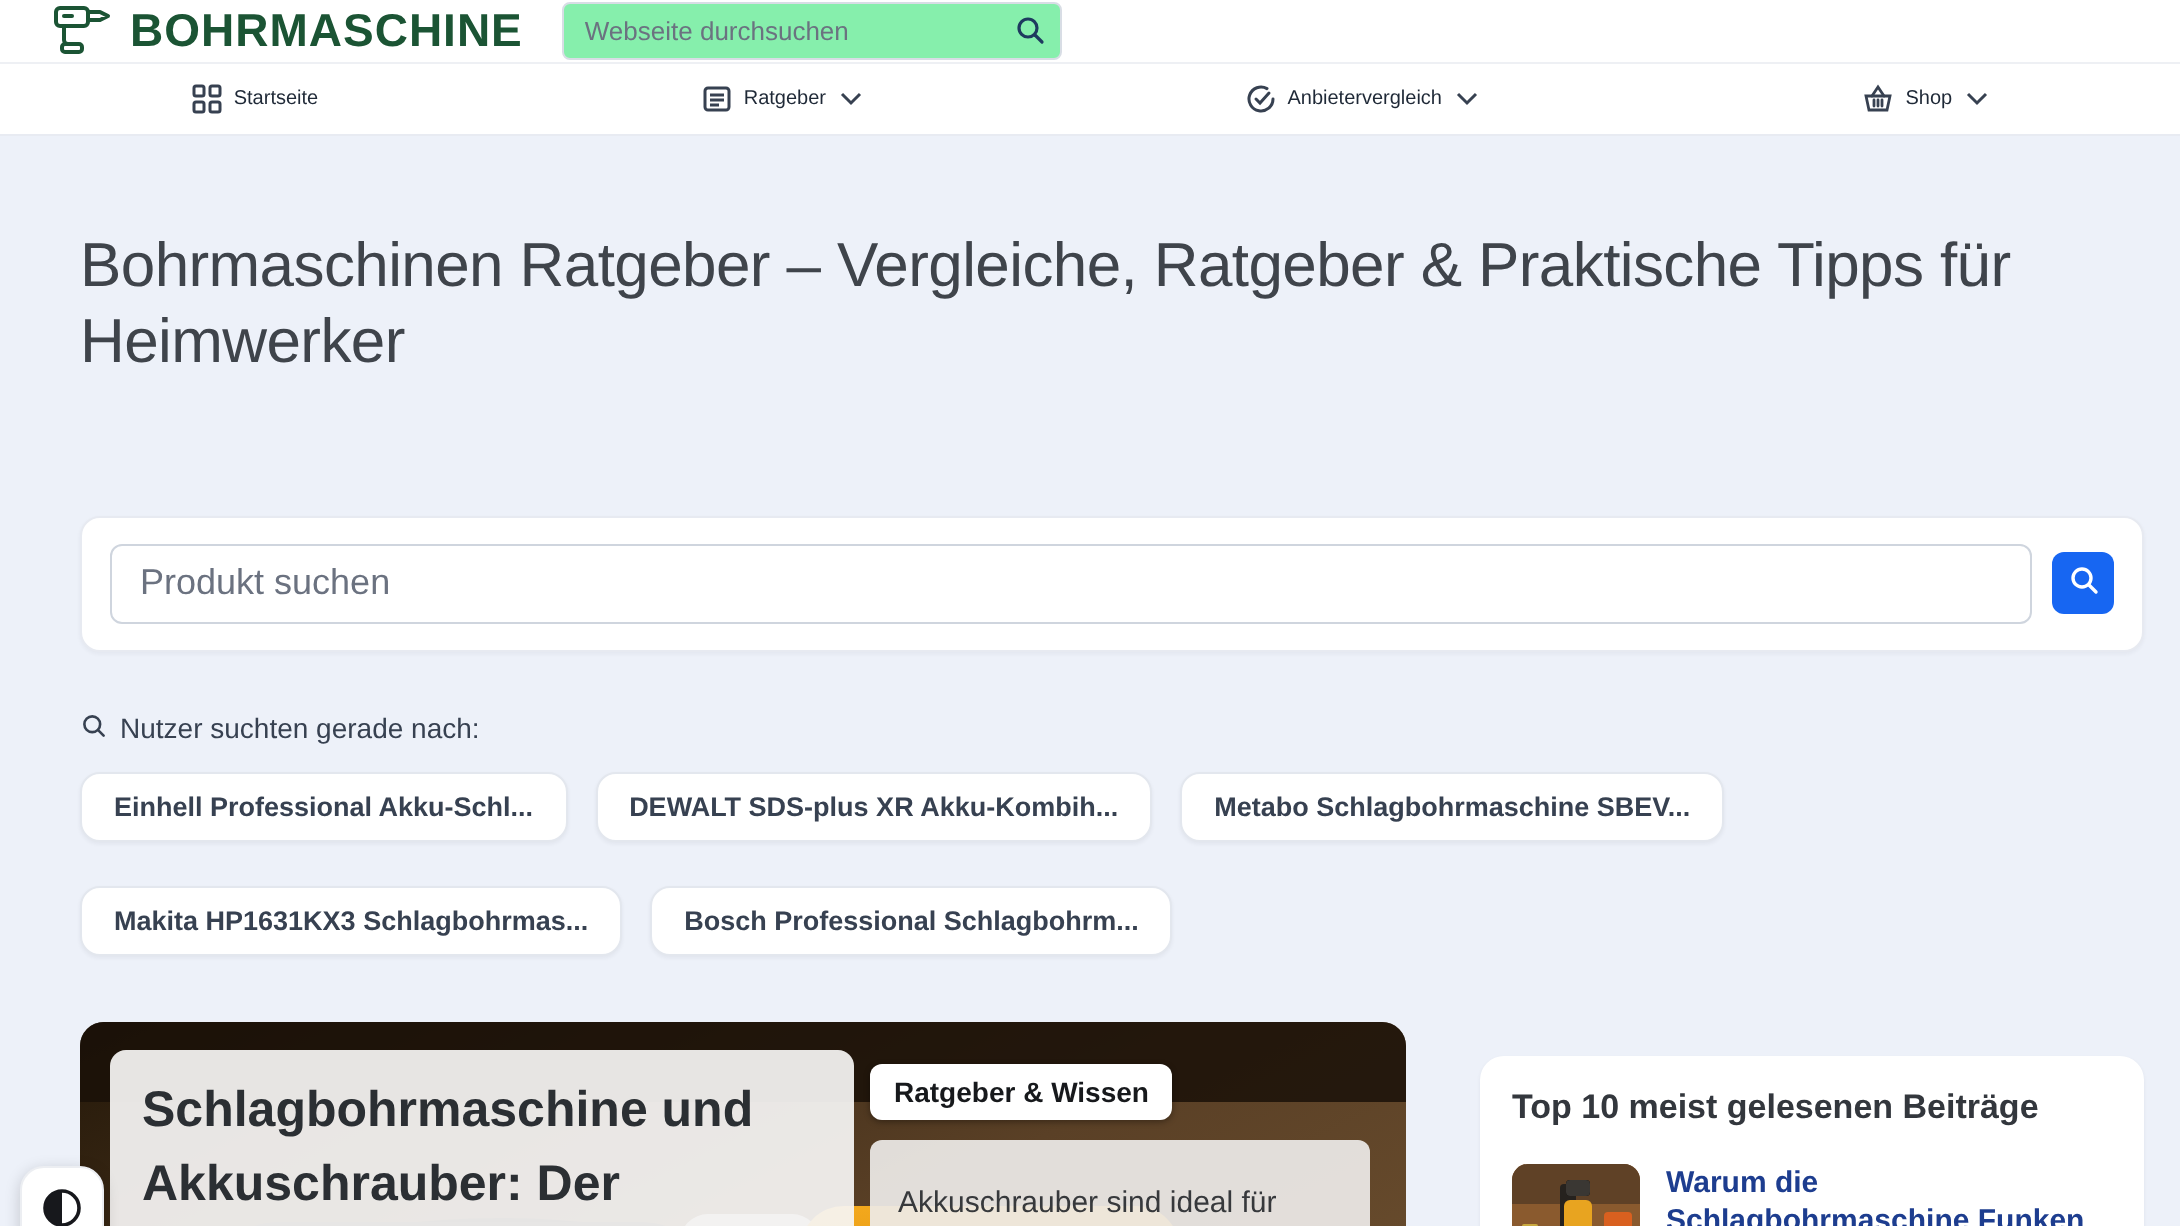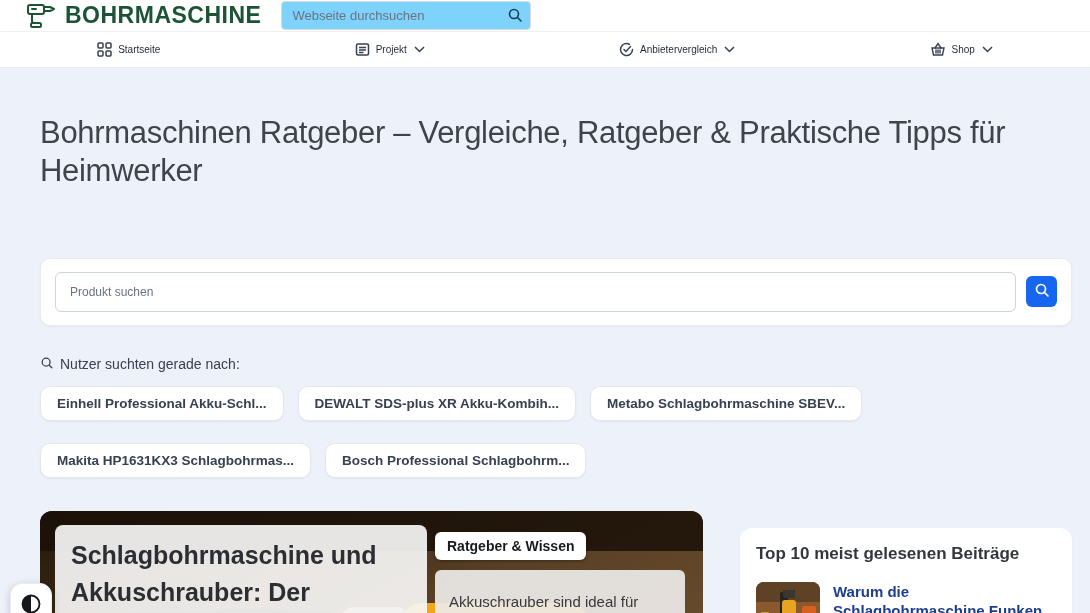--- a/index.html
+++ b/index.html
@@ -7,42 +7,42 @@
     font-family:"Liberation Sans", sans-serif; }
 
   
   .topbar { height:32px; background:#fff; display:flex; align-items:center;
     padding:0 24px; border-bottom:1px solid #eef0f4; }
   .brand { display:flex; align-items:center; gap:7px; cursor:pointer; }
   .brand-name { font-size:23px; font-weight:800; letter-spacing:.5px; color:#1b5434; }
   .site-search { position:relative; margin-left:20px; }
   .site-search input { width:250px; height:29px; border:1px solid #d8dde5;
     border-radius:4px; padding:0 30px 0 10px; font-size:13px; color:#374151;
-    background:#7dd3fc; outline:none; font-family:inherit; }
+    background:#86efac; outline:none; font-family:inherit; }
   .site-search input::placeholder { color:#6b7280; }
   .site-search .mag { position:absolute; right:8px; top:6px; }
 
   
   .mainnav { height:36px; background:#fff; border-bottom:1px solid #e8ebf2;
     display:flex; align-items:center; justify-content:space-around; }
   .nav-item { display:flex; align-items:center; gap:6px; font-size:10px;
     color:#1f2937; cursor:pointer; }
   .nav-item svg { display:block; }
   .chev { margin-left:1px; }
 
   
   .main { background:#edf1f9; min-height:529px; padding:46px 18px 0 40px; }
   h1 { font-size:31px; font-weight:500; line-height:1.22; letter-spacing:-0.3px;
     color:#3f444b; max-width:1030px; margin-bottom:68px; }
 
   .search-card { background:#fff; border:1px solid #e7eaf1; border-radius:10px;
     padding:13px 14px; display:flex; align-items:center; gap:10px;
     box-shadow:0 1px 2px rgba(30,41,59,.05); margin-bottom:30px; }
   .search-card input { flex:1; height:40px; border:1px solid #cfd5de;
-    border-radius:6px; padding:0 14px; font-size:12px; color:#374151;
+    border-radius:6px; padding:0 14px; font-size:18px; color:#374151;
     outline:none; font-family:inherit; }
   .search-card input::placeholder { color:#6b7280; }
   .search-btn { width:31px; height:31px; border:none; border-radius:6px;
     background:#1766f2; display:flex; align-items:center; justify-content:center;
     cursor:pointer; flex:0 0 auto; }
 
   .recent-label { display:flex; align-items:center; gap:6px; font-size:14px;
     color:#374151; margin-bottom:13px; }
   .chips { display:flex; flex-wrap:wrap; gap:22px 14px; max-width:1032px; margin-bottom:33px; }
   .chip { background:#fff; border:1px solid #e3e7ee; border-radius:10px;
@@ -120,21 +120,21 @@
   </div>
   <div class="nav-item">
     <span>
       <svg width="15" height="15" viewBox="0 0 15 15" fill="none" stroke="#374151" stroke-width="1.5">
         <rect x="1.5" y="2" width="12" height="11" rx="1.5"></rect>
         <line x1="4" y1="5.5" x2="11" y2="5.5"></line>
           <line x1="4" y1="8" x2="11" y2="8"></line>
           <line x1="4" y1="10.5" x2="8.5" y2="10.5"></line>
       </svg>
     </span>
-    <span>Projekt</span>
+    <span>Ratgeber</span>
     <span class="chev">
       <svg width="11" height="7" viewBox="0 0 11 7" fill="none" stroke="#374151" stroke-width="1.5">
           <polyline points="1,1 5.5,5.5 10,1"></polyline>
         </svg>
     </span>
   </div>
   <div class="nav-item">
     <span>
       <svg width="15" height="15" viewBox="0 0 15 15" fill="none" stroke="#374151" stroke-width="1.5" stroke-linecap="round">
         <path d="M13.5 7.5 a6 6 0 1 1 -3-5.2"></path>

